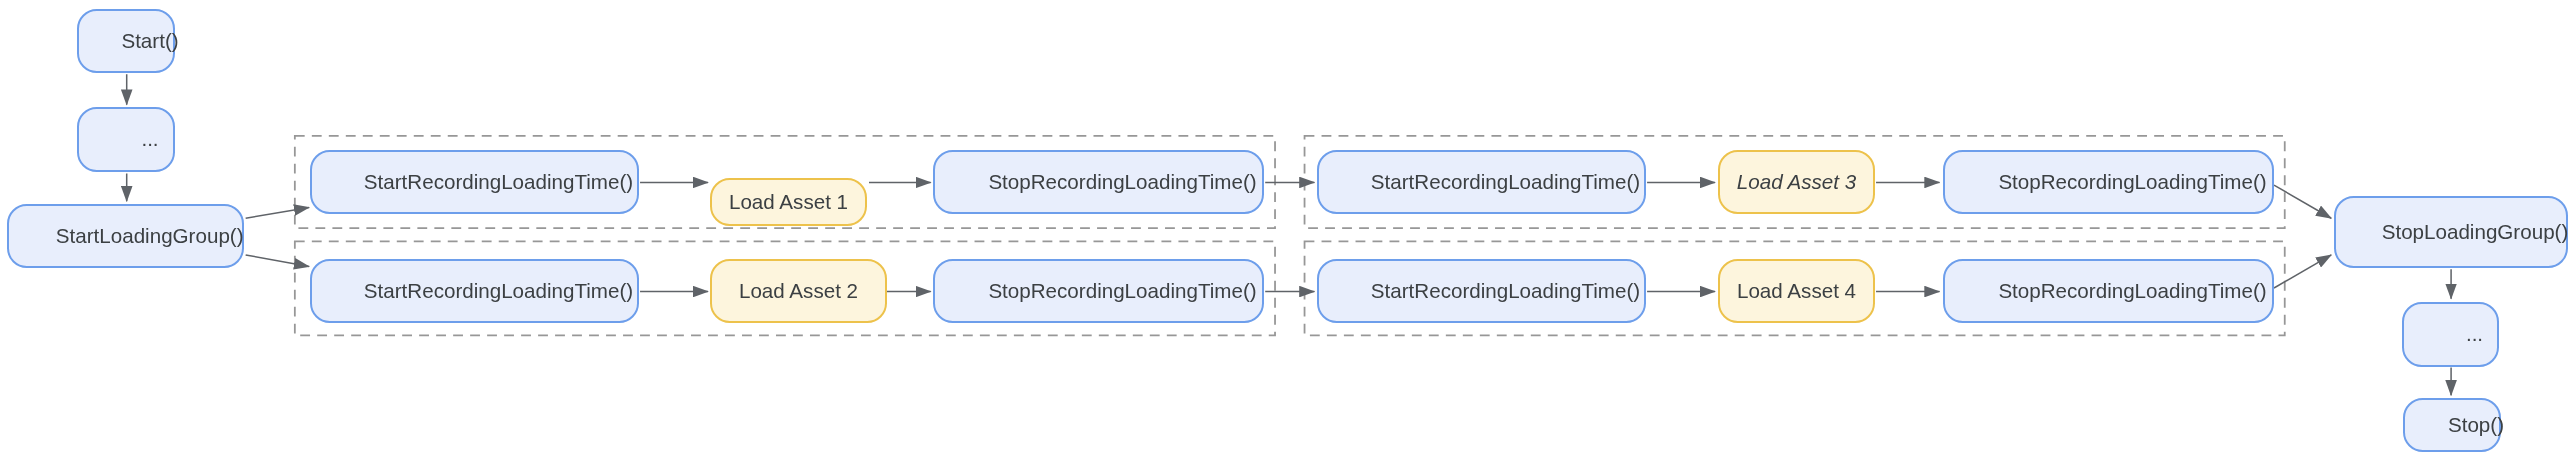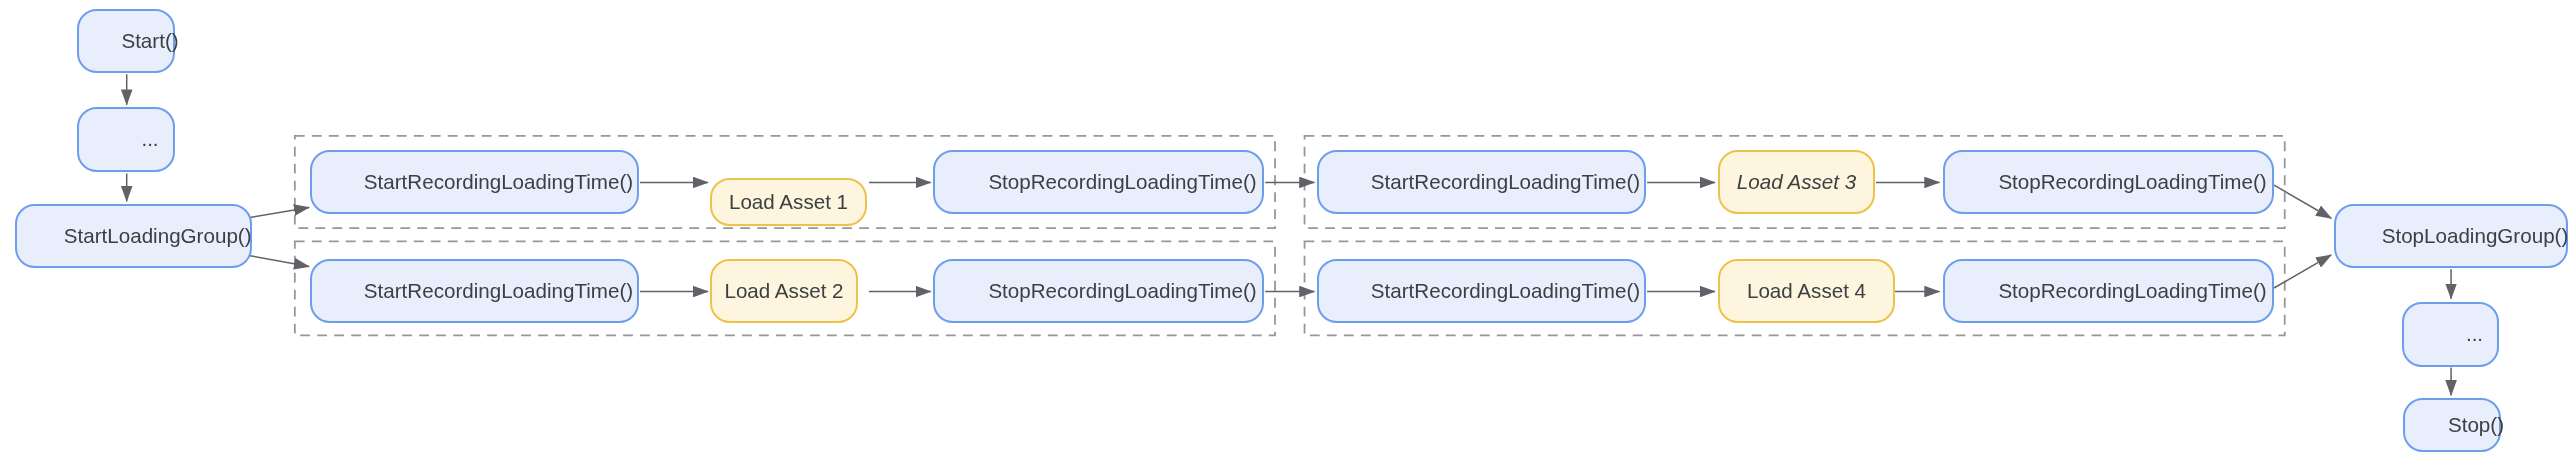--- a/index.html
+++ b/index.html
@@ -93,60 +93,60 @@
         <line x1="2740" y1="411" x2="2740" y2="442" class="edge" marker-end="url(#arrowhead)"></line>
       </g>
   </svg>
   <div id="nodes-layer">
       <div class="node blue" style="left: 77px; top: 9px; width: 98px; height: 64px;">
         <span>Start()</span>
       </div>
       <div class="node blue" style="left: 77px; top: 107px; width: 98px; height: 65px;">
         <span>...</span>
       </div>
-      <div class="node blue" style="left: 7.2px; top: 204px; width: 237px; height: 64px; margin-left: 8px;">
+      <div class="node blue" style="left: 7.2px; top: 204px; width: 237px; height: 64px;">
         <span>StartLoadingGroup()</span>
       </div>
       <div class="node blue" style="left: 310px; top: 150px; width: 329px; height: 64px;">
         <span>StartRecordingLoadingTime()</span>
       </div>
       <div class="node yellow" style="left: 710px; top: 150px; width: 157px; height: 48px; margin-top: 28px;">
         <span>Load Asset 1</span>
       </div>
       <div class="node blue" style="left: 933px; top: 150px; width: 331px; height: 64px;">
         <span>StopRecordingLoadingTime()</span>
       </div>
       <div class="node blue" style="left: 310px; top: 259px; width: 329px; height: 64px;">
         <span>StartRecordingLoadingTime()</span>
       </div>
-      <div class="node yellow" style="left: 710px; top: 259px; width: 148px; height: 64px;">
+      <div class="node yellow" style="left: 710px; top: 259px; width: 177px; height: 64px;">
         <span>Load Asset 2</span>
       </div>
       <div class="node blue" style="left: 933px; top: 259px; width: 331px; height: 64px;">
         <span>StopRecordingLoadingTime()</span>
       </div>
       <div class="node blue" style="left: 1317px; top: 150px; width: 329px; height: 64px;">
         <span>StartRecordingLoadingTime()</span>
       </div>
       <div class="node yellow" style="left: 1718px; top: 150px; width: 157px; height: 64px; font-style: italic;">
         <span>Load Asset 3</span>
       </div>
       <div class="node blue" style="left: 1943px; top: 150px; width: 331px; height: 64px;">
         <span>StopRecordingLoadingTime()</span>
       </div>
       <div class="node blue" style="left: 1317px; top: 259px; width: 329px; height: 64px;">
         <span>StartRecordingLoadingTime()</span>
       </div>
-      <div class="node yellow" style="left: 1718px; top: 259px; width: 177px; height: 64px;">
+      <div class="node yellow" style="left: 1718px; top: 259px; width: 157px; height: 64px;">
         <span>Load Asset 4</span>
       </div>
       <div class="node blue" style="left: 1943px; top: 259px; width: 331px; height: 64px;">
         <span>StopRecordingLoadingTime()</span>
       </div>
-      <div class="node blue" style="left: 2334px; top: 204px; width: 234px; height: 64px;">
+      <div class="node blue" style="left: 2334px; top: 196px; width: 234px; height: 72px;">
         <span>StopLoadingGroup()</span>
       </div>
       <div class="node blue" style="left: 2402px; top: 302px; width: 97px; height: 65px;">
         <span>...</span>
       </div>
       <div class="node blue" style="left: 2403px; top: 398px; width: 98px; height: 54px;">
         <span>Stop()</span>
       </div>
     </div>
 </div>

